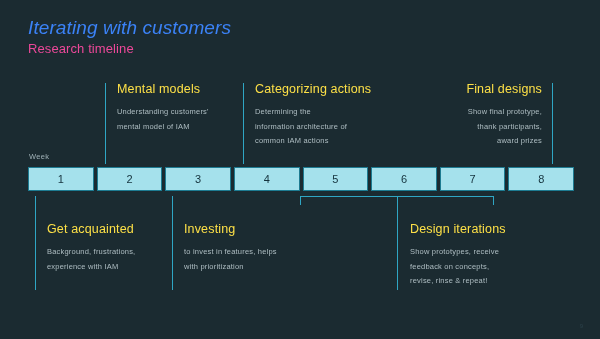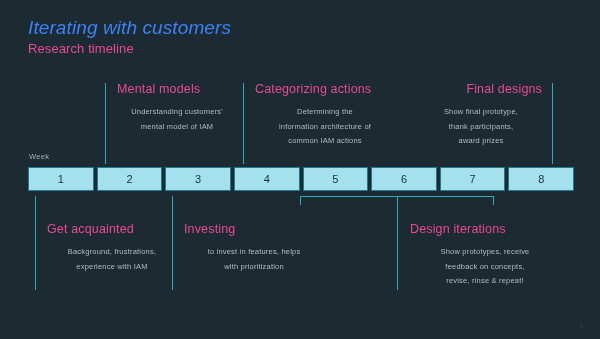--- a/index.html
+++ b/index.html
@@ -36,34 +36,33 @@
     color: #ec4899;
     letter-spacing: 0.1px;
     white-space: nowrap;
   }
   
   .callout {
     position: absolute;
   }
   .callout .c-title {
     font-size: 12.5px;
-    color: #ec4899;
+    color: #fde047;
     margin: 0 0 9px 0;
     white-space: nowrap;
     letter-spacing: 0.15px;
   }
   .callout .c-body {
     font-size: 7.5px;
     color: #aebdc2;
     line-height: 1.95;
     letter-spacing: 0.2px;
   }
   .callout .c-body div {
     white-space: nowrap;
-    text-align: center;
   }
   .callout.align-right {
     text-align: right;
   }
   
   .vrule {
     position: absolute;
     width: 1.4px;
     background: #2fa6c4;
   }

